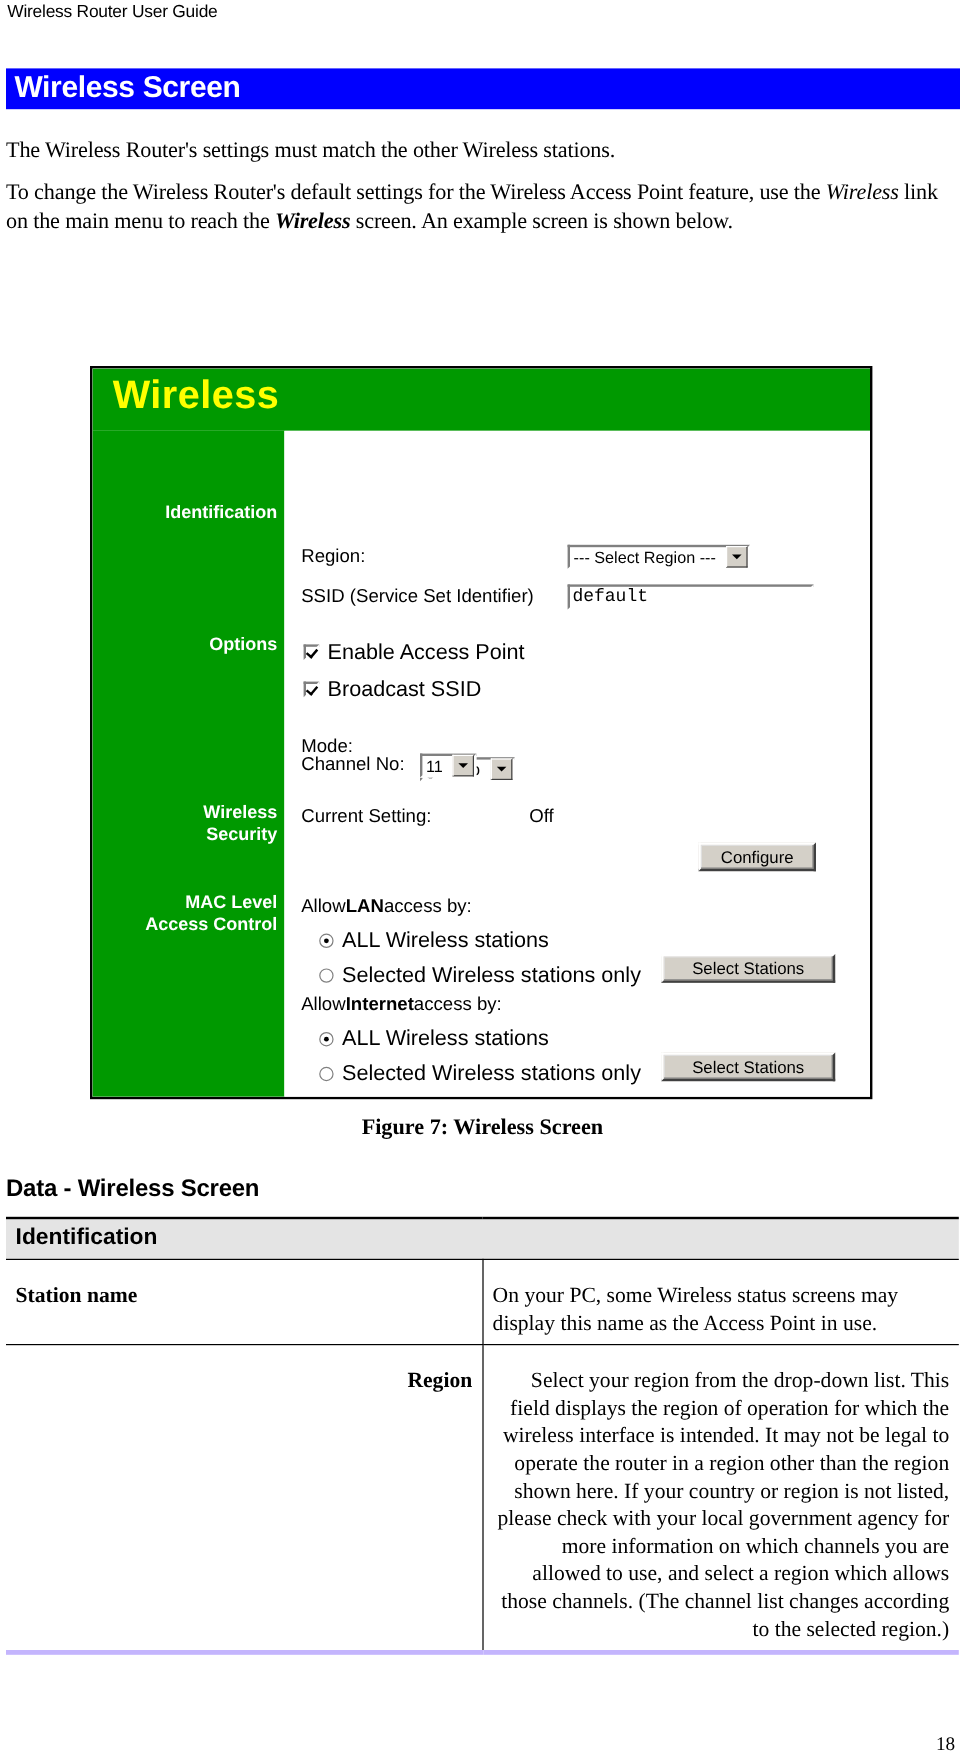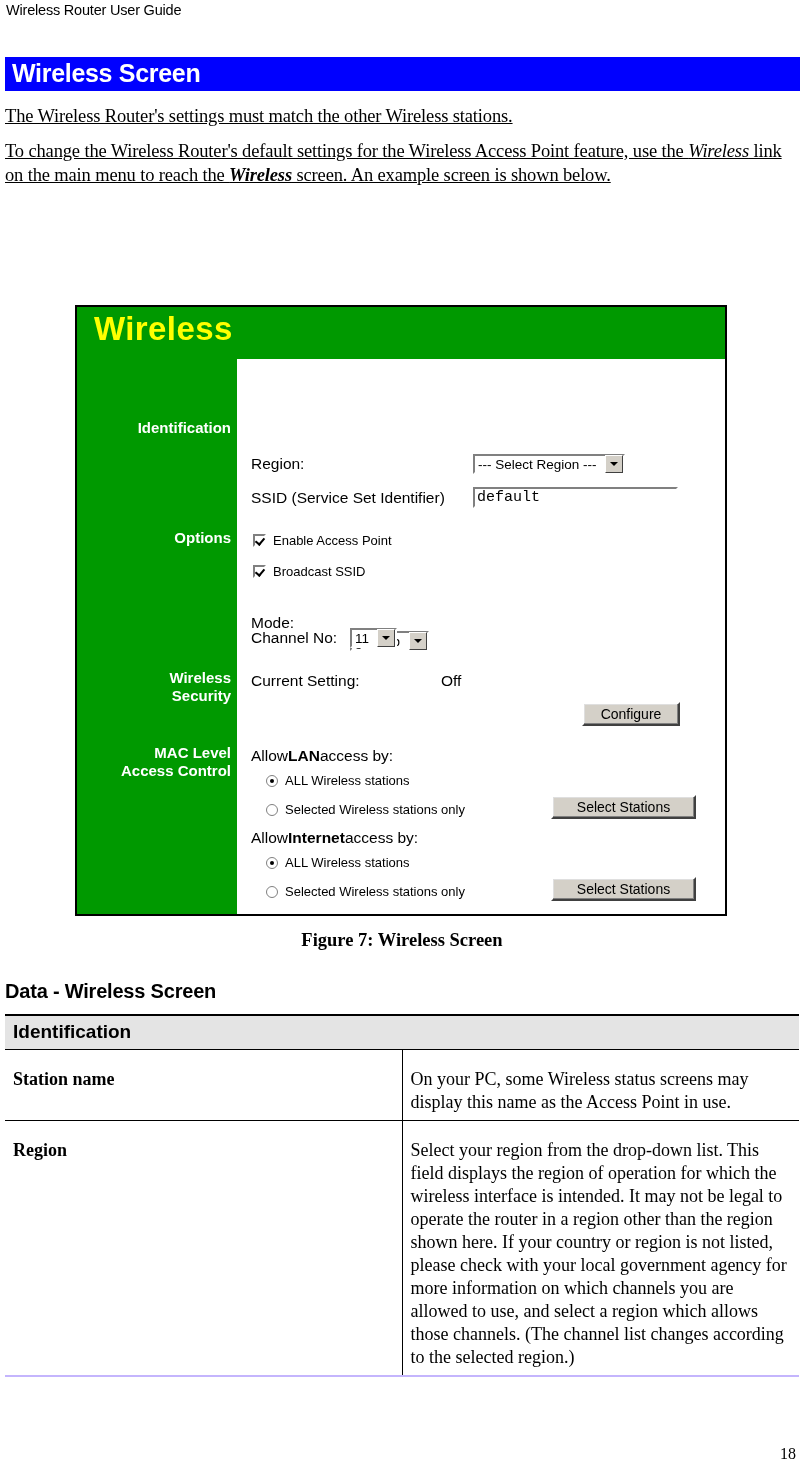--- a/index.html
+++ b/index.html
@@ -44,23 +44,22 @@
     font-weight: bold;
     font-size: 25px;
     color: #ffffff;
     letter-spacing: -0.3px;
   }
 
   
   .body-copy {
     position: absolute;
     left: 5px;
-    top: 104px;
+    top: 114px;
     width: 799px;
-    text-decoration: underline;
   }
   .body-copy p {
     margin: 0 0 11px 0;
     font-size: 18.5px;
     line-height: 24px;
     letter-spacing: -0.15px;
   }
   .body-copy p.last { margin-bottom: 0; }
   .it { font-style: italic; }
   .bi { font-style: italic; font-weight: bold; }
@@ -240,21 +239,21 @@
     content: "";
     width: 4px; height: 4px;
     border-radius: 50%;
     background: #000000;
   }
   .opt-line {
     position: absolute;
     display: flex;
     align-items: center;
     gap: 7px;
-    font-size: 13px;
+    font-size: 18px;
     white-space: nowrap;
   }
 
   
   .fig-caption {
     position: absolute;
     top: 930px;
     left: 0;
     width: 804px;
     text-align: center;
@@ -301,21 +300,22 @@
   }
   .data-table tr.data-row td {
     border-bottom: 1px solid #000;
   }
   .data-table tr.data-row td.k {
     width: 175px;
     font-weight: bold;
     border-right: 1px solid #000;
   }
   .data-table tr.data-row:last-child td {
-    border-bottom: 2px solid #c4b5fd;
+    border-bottom: 4px solid #c4b5fd;
+    text-align: right;
   }
 
   
   .page-number {
     position: absolute;
     right: 8px;
     bottom: 6px;
     font-family: "Liberation Serif", serif;
     font-size: 16px;
   }

